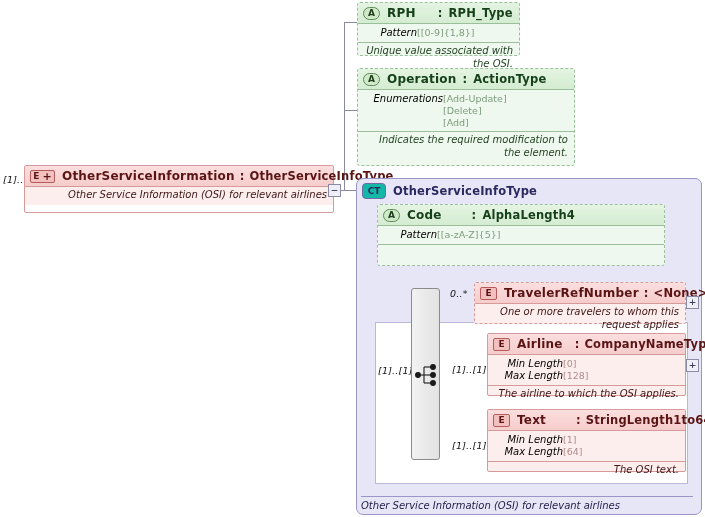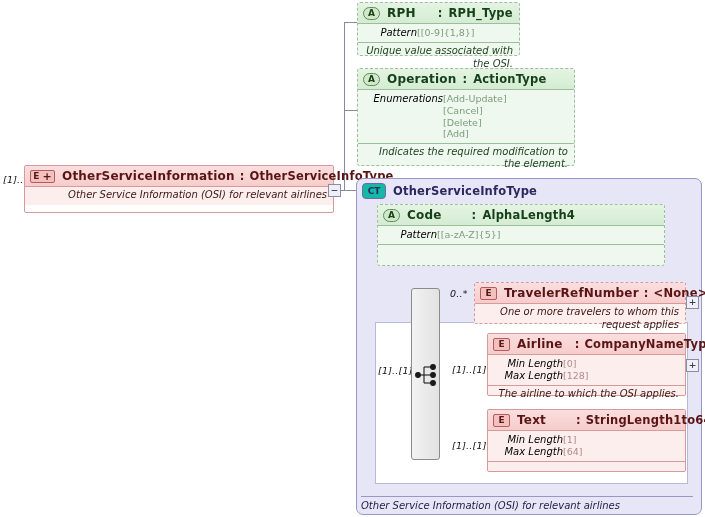--- a/index.html
+++ b/index.html
@@ -188,24 +188,20 @@
     <span class="badge">A</span>
     <span class="nm">Operation</span>
     <span class="ty" style="margin:0 6px;">:</span>
     <span class="ty">ActionType</span>
   </div>
   <div class="sep"></div>
   <div class="facets">
     <div class="facet">
       <span class="fk">Enumerations</span>
       <span class="fv">[Add-Update]</span>
-    </div>
-    <div class="facet">
-      <span class="fk"></span>
-      <span class="fv">[Cancel]</span>
     </div>
     <div class="facet">
       <span class="fk"></span>
       <span class="fv">[Delete]</span>
     </div>
     <div class="facet">
       <span class="fk"></span>
       <span class="fv">[Add]</span>
     </div>
   </div>
@@ -314,13 +310,14 @@
     <div class="facet">
       <span class="fk" style="width:68px;">Min Length</span>
       <span class="fv">[1]</span>
     </div>
     <div class="facet">
       <span class="fk" style="width:68px;">Max Length</span>
       <span class="fv">[64]</span>
     </div>
   </div>
   <div class="sep"></div>
+  <div class="ann">The OSI text.</div>
 </div>
 
 </body></html>

